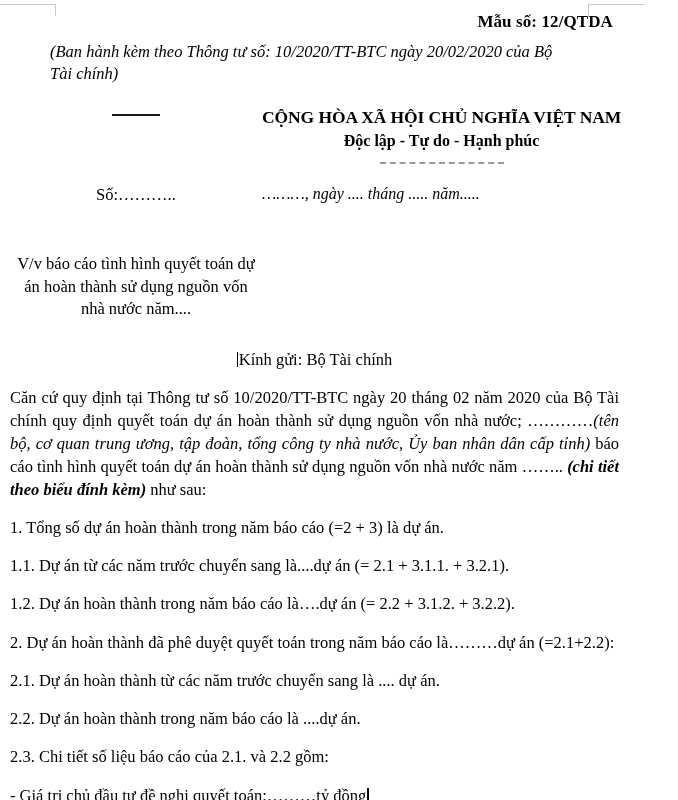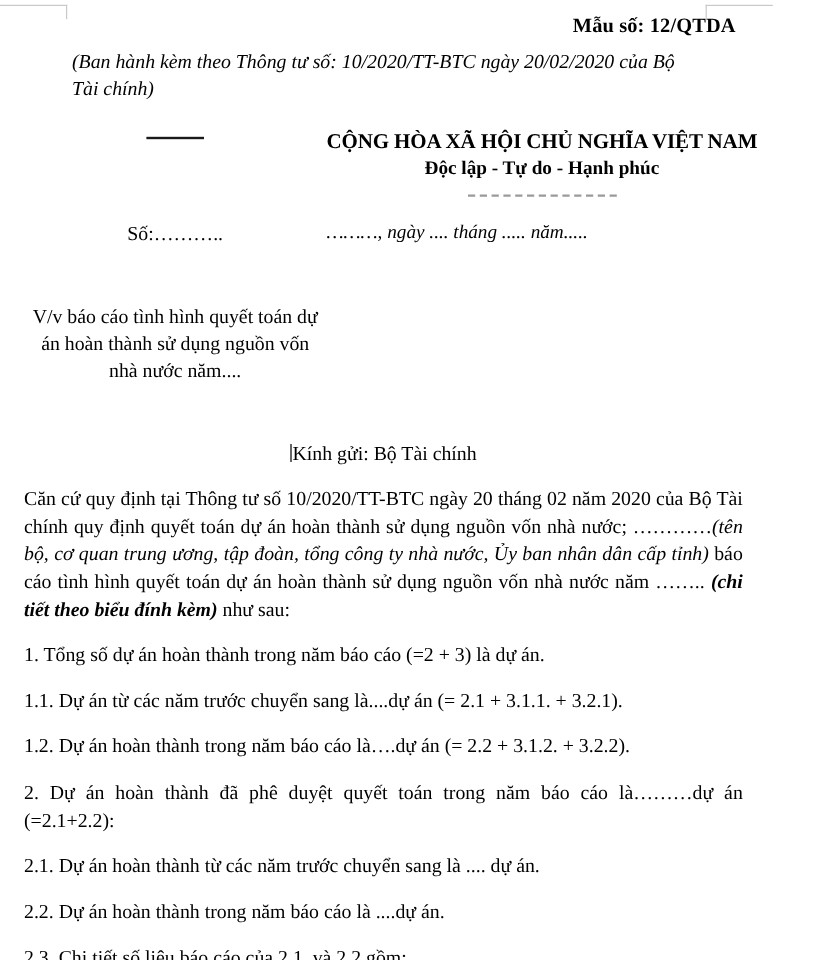--- a/index.html
+++ b/index.html
@@ -16,21 +16,21 @@
     font-family: "Liberation Serif", "DejaVu Serif", serif;
     color: #000000;
     position: relative;
   }
 
   .page {
     position: relative;
     width: 644px;
     height: 800px;
     box-sizing: border-box;
-    padding: 0 25px 0 20px;
+    padding: 0 25px 0 10px;
   }
 
   
   .corner-artifact {
     position: absolute;
     top: 4px;
     border-top: 1px solid #c9c9c9;
     height: 11px;
     width: 55px;
     pointer-events: none;
@@ -129,21 +129,21 @@
     font-size: 16.5px;
     line-height: 1.34;
     padding: 0 4px;
     margin-top: 48px;
   }
 
   
   .recipient {
     text-align: center;
     font-size: 16.5px;
-    margin-top: 48px;
+    margin-top: 30px;
   }
   .caret {
     display: inline-block;
     width: 1px;
     background: #000;
     height: 15px;
     vertical-align: -2px;
     margin-right: 1px;
   }
 

